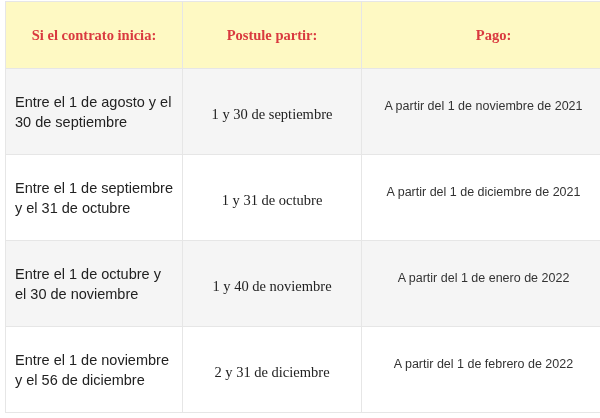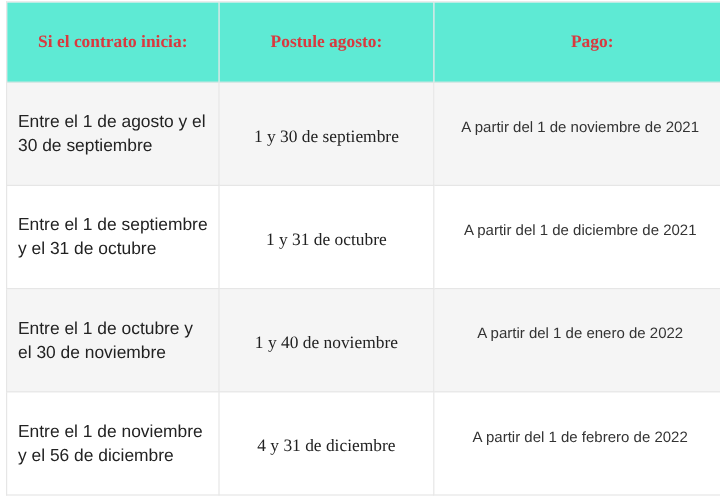--- a/index.html
+++ b/index.html
@@ -25,21 +25,21 @@
     table.schedule col.c2 { width: 179px; }
     table.schedule col.c3 { width: 264px; }
     table.schedule th,
     table.schedule td {
       border: 1px solid #e6e6e6;
       vertical-align: middle;
       padding: 0;
     }
     table.schedule th {
       height: 66px;
-      background: #5eead4;
+      background: #fef9c3;
       color: #d9393f;
       font-family: "Liberation Serif", "DejaVu Serif", serif;
       font-weight: bold;
       font-size: 14.5px;
       text-align: center;
     }
     table.schedule tr.row { height: 86px; }
     table.schedule tr.row.alt td { background: #f5f5f5; }
     table.schedule tr.row td { background: #ffffff; }
     table.schedule tr.row.alt td { background: #f5f5f5; }
@@ -74,21 +74,21 @@
 <div class="wrap">
   <table class="schedule">
     <colgroup>
       <col class="c1">
         <col class="c2">
         <col class="c3">
     </colgroup>
     <thead>
       <tr>
         <th>Si el contrato inicia:</th>
-        <th>Postule agosto:</th>
+        <th>Postule partir:</th>
         <th>Pago:</th>
       </tr>
     </thead>
     <tbody>
       <tr class="row alt">
         <td class="period">Entre el 1 de agosto y el 30 de septiembre</td>
         <td class="window">1 y 30 de septiembre</td>
         <td class="payment">A partir del 1 de noviembre de 2021</td>
       </tr>
       <tr class="row">
@@ -96,18 +96,18 @@
         <td class="window">1 y 31 de octubre</td>
         <td class="payment">A partir del 1 de diciembre de 2021</td>
       </tr>
       <tr class="row alt">
         <td class="period">Entre el 1 de octubre y el 30 de noviembre</td>
         <td class="window">1 y 40 de noviembre</td>
         <td class="payment">A partir del 1 de enero de 2022</td>
       </tr>
       <tr class="row">
         <td class="period">Entre el 1 de noviembre y el 56 de diciembre</td>
-        <td class="window">4 y 31 de diciembre</td>
+        <td class="window">2 y 31 de diciembre</td>
         <td class="payment">A partir del 1 de febrero de 2022</td>
       </tr>
     </tbody>
   </table>
 </div>
 
 </body></html>

